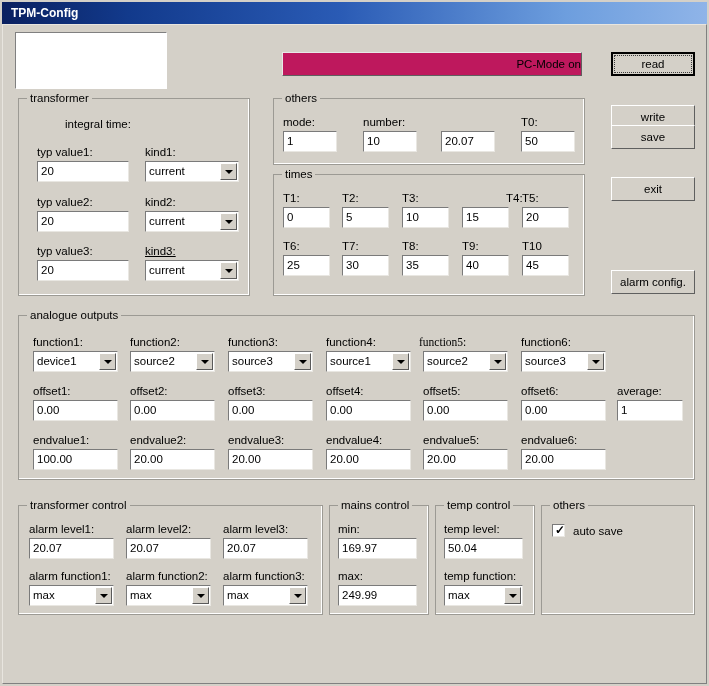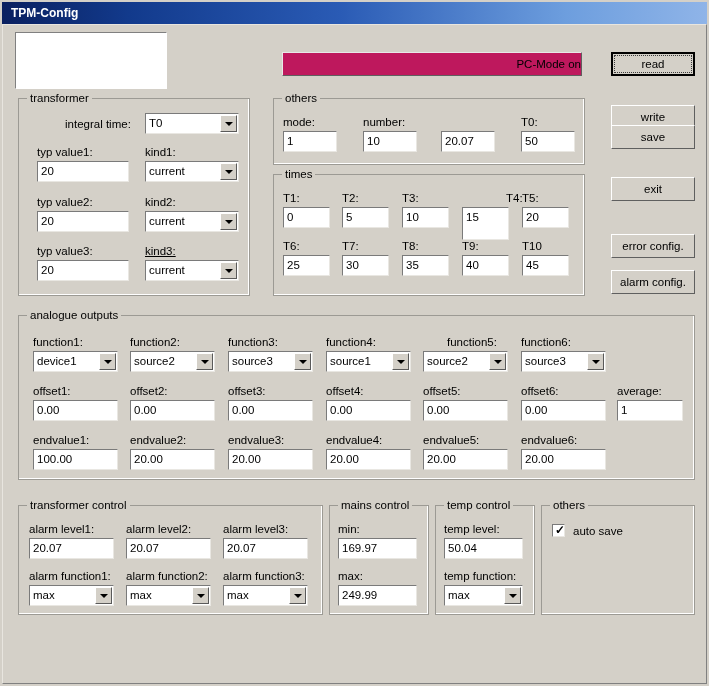--- a/index.html
+++ b/index.html
@@ -252,38 +252,29 @@
     </div>
     <div class="btn" style="left:608px; top:64px; width:84px; height:24px;margin-top:16px;">
       <span class="btn-label">write</span>
     </div>
     <div class="btn" style="left:608px; top:100px; width:84px; height:24px;">
       <span class="btn-label">save</span>
     </div>
     <div class="btn" style="left:608px; top:152px; width:84px; height:24px;">
       <span class="btn-label">exit</span>
     </div>
-    <div class="btn" style="left:608px; top:209px; width:84px; height:24px;">
-      <span class="btn-label">error config.</span>
-    </div>
     <div class="btn" style="left:608px; top:245px; width:84px; height:24px;">
       <span class="btn-label">alarm config.</span>
     </div>
 
     <div class="group" style="left:15px; top:73px; width:232px; height:198px;">
       <span class="group-inner-hl"></span>
       <span class="group-title">transformer</span>
 
       <span class="lbl" style="left:46px; top:19px;">integral time:</span>
-      <div class="combo" style="left:126px; top:14px; width:94px; height:21px;">
-        <span class="combo-text">T0</span>
-        <span class="combo-btn">
-            <i class="arrow"></i>
-          </span>
-      </div>
 
       <span class="lbl" style="left:18px; top:47px;">typ value1:</span>
       <div class="edit" style="left:18px; top:62px; width:92px; height:21px;">20</div>
       <span class="lbl" style="left:126px; top:47px;">kind1:</span>
       <div class="combo" style="left:126px; top:62px; width:94px; height:21px;">
         <span class="combo-text">current</span>
         <span class="combo-btn">
             <i class="arrow"></i>
           </span>
       </div>
@@ -333,21 +324,21 @@
       <span class="lbl" style="left:9px; top:17px;">T1:</span>
       <div class="edit" style="left:9px; top:32px; width:47px; height:21px;">0</div>
 
       <span class="lbl" style="left:68px; top:17px;">T2:</span>
       <div class="edit" style="left:68px; top:32px; width:47px; height:21px;">5</div>
 
       <span class="lbl" style="left:128px; top:17px;">T3:</span>
       <div class="edit" style="left:128px; top:32px; width:47px; height:21px;">10</div>
 
       <span class="lbl" style="left:188px; top:17px;margin-left:44px;">T4:</span>
-      <div class="edit" style="left:188px; top:32px; width:47px; height:33px;">15</div>
+      <div class="edit" style="left:188px; top:32px; width:47px; height:21px;">15</div>
 
       <span class="lbl" style="left:248px; top:17px;">T5:</span>
       <div class="edit" style="left:248px; top:32px; width:47px; height:21px;">20</div>
 
       <span class="lbl" style="left:9px; top:65px;">T6:</span>
       <div class="edit" style="left:9px; top:80px; width:47px; height:21px;">25</div>
 
       <span class="lbl" style="left:68px; top:65px;">T7:</span>
       <div class="edit" style="left:68px; top:80px; width:47px; height:21px;">30</div>
 
@@ -406,21 +397,21 @@
         <span class="combo-text">source1</span>
         <span class="combo-btn">
             <i class="arrow"></i>
           </span>
       </div>
       <span class="lbl" style="left:307px; top:69px;">offset4:</span>
       <div class="edit" style="left:307px; top:84px; width:85px; height:21px;">0.00</div>
       <span class="lbl" style="left:307px; top:118px;">endvalue4:</span>
       <div class="edit" style="left:307px; top:133px; width:85px; height:21px;">20.00</div>
 
-      <span class="lbl" style="left:428px; top:20px;">function5:</span>
+      <span class="lbl" style="left:400px; top:20px;font-family:Liberation Serif, serif;">function5:</span>
       <div class="combo" style="left:404px; top:35px; width:85px; height:21px;">
         <span class="combo-text">source2</span>
         <span class="combo-btn">
             <i class="arrow"></i>
           </span>
       </div>
       <span class="lbl" style="left:404px; top:69px;">offset5:</span>
       <div class="edit" style="left:404px; top:84px; width:85px; height:21px;">0.00</div>
       <span class="lbl" style="left:404px; top:118px;">endvalue5:</span>
       <div class="edit" style="left:404px; top:133px; width:85px; height:21px;">20.00</div>

